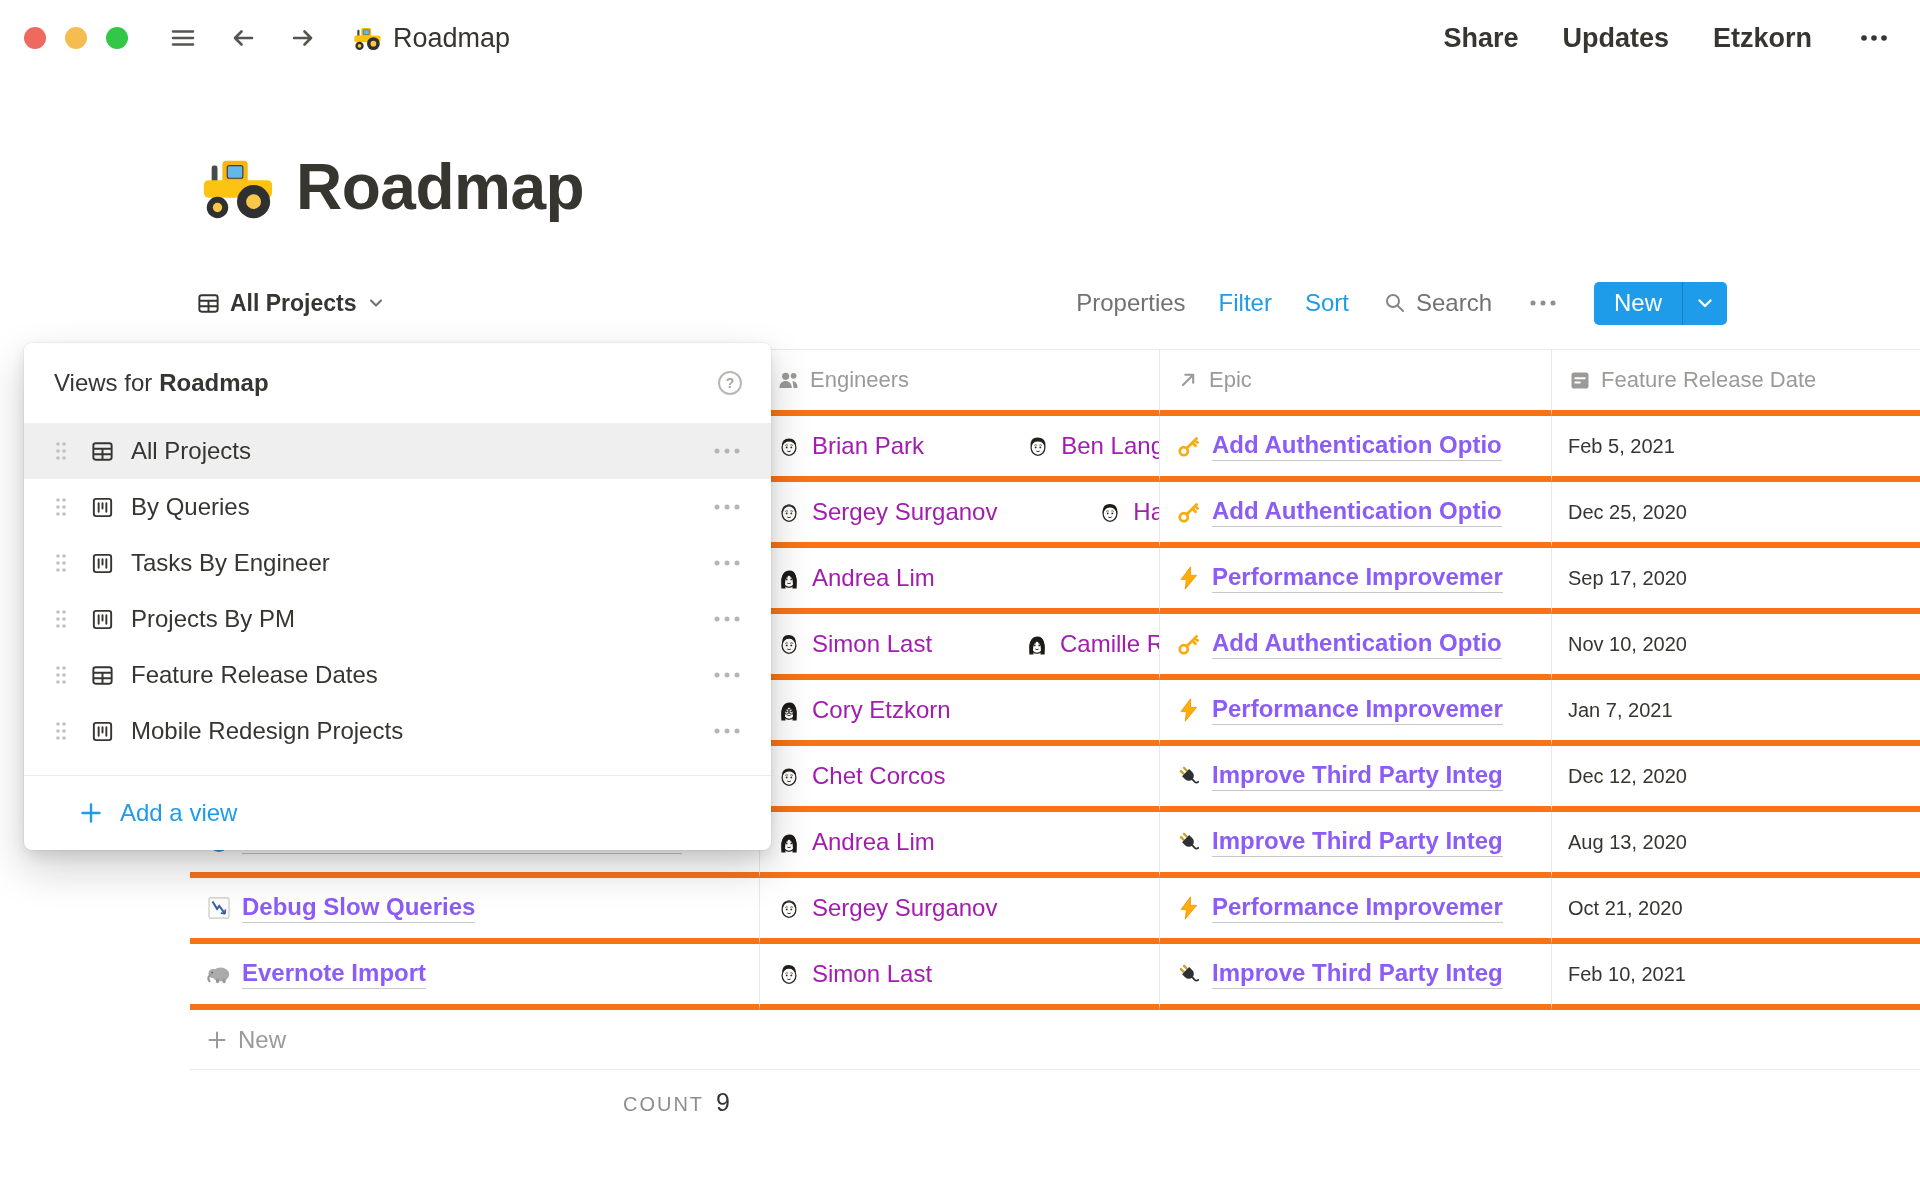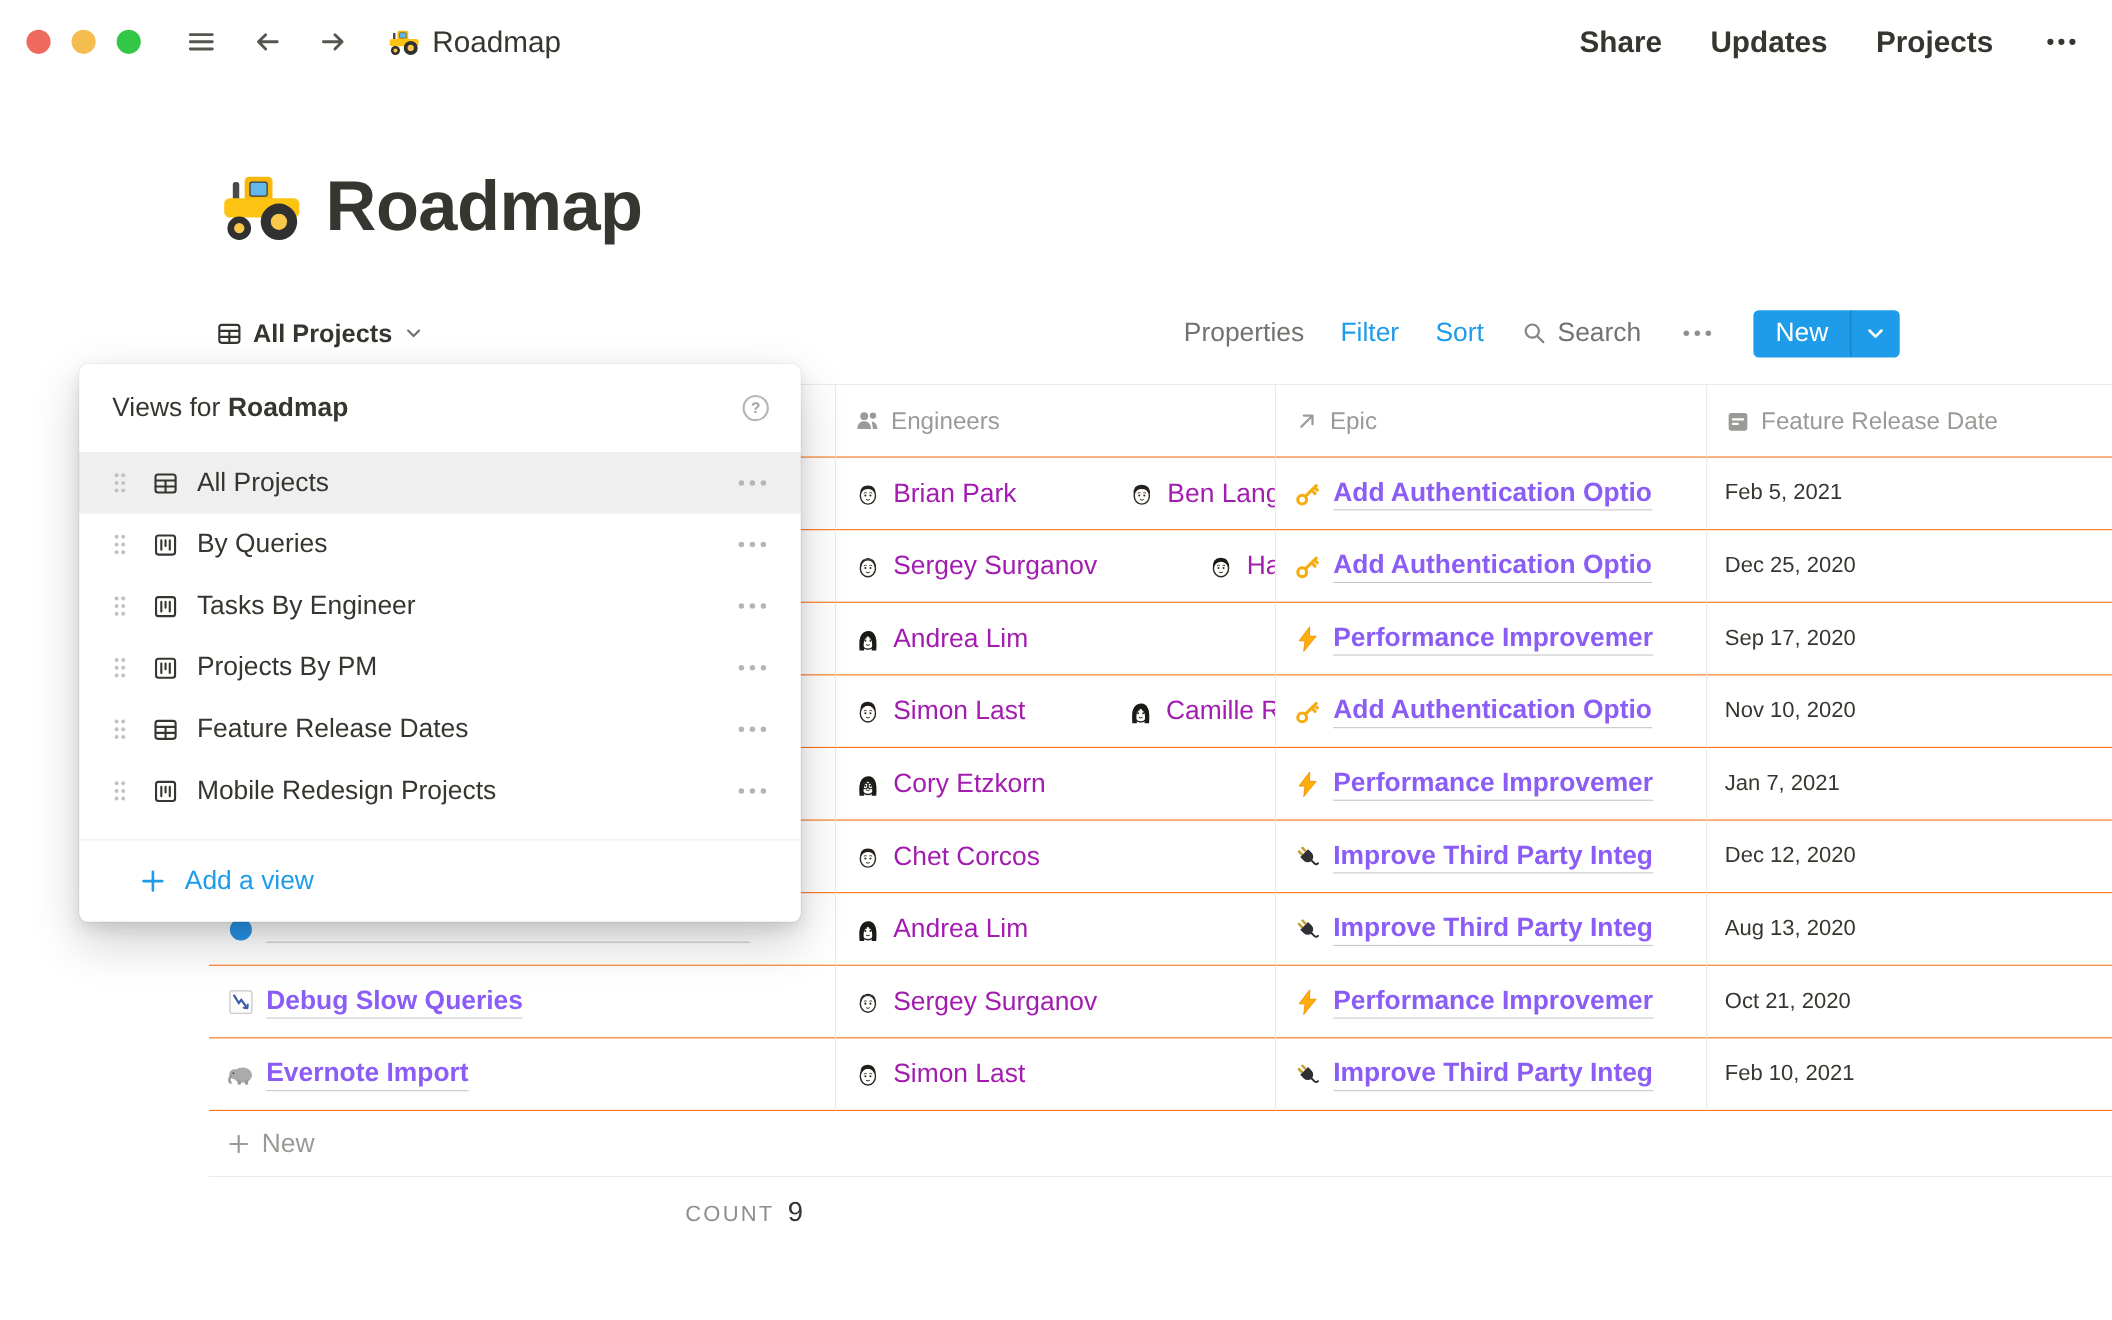--- a/index.html
+++ b/index.html
@@ -37,41 +37,41 @@
   .search-box{display:flex;align-items:center;gap:8px;color:#73726E;}
   .btn-new{display:flex;align-items:stretch;height:43px;background:#1E9BE9;border-radius:5px;overflow:hidden;color:#fff;}
   .btn-new-main{display:flex;align-items:center;padding:0 20px;font-size:24px;font-weight:500;}
   .btn-new-sep{width:1px;background:rgba(0,0,0,0.18);}
   .btn-new-chev{width:44px;display:flex;align-items:center;justify-content:center;}
 
   
   .table{position:absolute;left:190px;top:349px;right:0;}
   .trow{display:grid;grid-template-columns:570px 400px 392px 1fr;height:66px;}
   .thead{height:67px;border-top:1px solid #E9E9E7;box-sizing:border-box;}
-  .cell{display:flex;align-items:center;padding-left:16px;border-bottom:1px solid #f97316;
+  .cell{display:flex;align-items:center;padding-left:16px;border-bottom:6px solid #f97316;
         overflow:hidden;white-space:nowrap;box-sizing:border-box;}
   .c1,.c2,.c3{border-right:1px solid #E9E9E7;}
   .hcell{color:#9B9A97;font-size:22px;gap:9px;}
   .person{display:flex;align-items:center;gap:10px;margin-right:22px;flex:none;}
   .person.pushed{margin-left:auto;margin-right:-5px;}
   .ename{font-size:24px;color:#a21caf;}
   .ulink{font-weight:600;color:#8b5cf6;border-bottom:1.5px solid #C9C8C5;padding-bottom:1px;}
   .epicline{display:flex;align-items:center;gap:10px;}
   .namecell-inner{display:flex;align-items:center;gap:10px;}
   .datetext{font-size:20px;color:#37352F;}
   .ghost-line{width:440px;height:23px;border-bottom:1.5px solid #C9C8C5;margin-left:10px;}
   .newrow{height:60px;display:flex;align-items:center;gap:10px;padding-left:16px;
           border-bottom:1px solid #E9E9E7;color:#9B9A97;font-size:24px;box-sizing:border-box;}
   .countbar{width:540px;margin-top:18px;display:flex;justify-content:flex-end;align-items:baseline;gap:12px;}
   .count-label{font-size:20px;letter-spacing:2px;color:#8F8E8B;}
   .count-value{font-size:25px;color:#37352F;}
 
   
-  .popover{position:absolute;left:24px;top:331px;width:656px;background:#fff;border-radius:8px;z-index:10;
-           box-shadow:0 0 0 1px rgba(15,15,15,0.04),0 6px 14px rgba(15,15,15,0.09),0 18px 44px rgba(15,15,15,0.20);margin-left:48px;}
+  .popover{position:absolute;left:24px;top:343px;width:747px;background:#fff;border-radius:8px;z-index:10;
+           box-shadow:0 0 0 1px rgba(15,15,15,0.04),0 6px 14px rgba(15,15,15,0.09),0 18px 44px rgba(15,15,15,0.20);}
   .pop-head{height:80px;display:flex;align-items:center;padding:0 26px 0 30px;font-size:24px;color:#37352F;}
   .pop-title .vf{margin-right:7px;}
   .pop-head [data-icon]{margin-left:auto;}
   .pop-item{height:56px;display:flex;align-items:center;padding:0 26px 0 30px;}
   .pop-item.selected{background:rgba(55,53,47,0.08);}
   .pop-item .drag{margin-right:22px;}
   .pop-item .vicon{margin-right:16px;}
   .vlabel{font-size:24px;color:#37352F;}
   .idots{margin-left:auto;}
   .pop-div{border-top:1px solid #EDEDEB;margin-top:16px;}
@@ -114,21 +114,21 @@
           <circle cx="28.5" cy="27.5" r="3.8" fill="#F9C84A"></circle>
   <circle cx="10" cy="30.5" r="5.5" fill="#303030"></circle>
           <circle cx="10" cy="30.5" r="2.4" fill="#F9C84A"></circle>
         </svg>
       </span>
     <span>Roadmap</span>
   </div>
   <div class="tb-right">
     <span>Share</span>
     <span>Updates</span>
-    <span>Projects</span>
+    <span>Etzkorn</span>
     <span data-icon="dots-dark">
         <svg width="36" height="24" viewBox="0 0 36 24" xmlns="http://www.w3.org/2000/svg">
           <circle cx="8" cy="12" r="2.8" fill="#37352F"></circle>
           <circle cx="18" cy="12" r="2.8" fill="#37352F"></circle>
           <circle cx="28" cy="12" r="2.8" fill="#37352F"></circle>
         </svg>
       </span>
   </div>
 </div>
 

